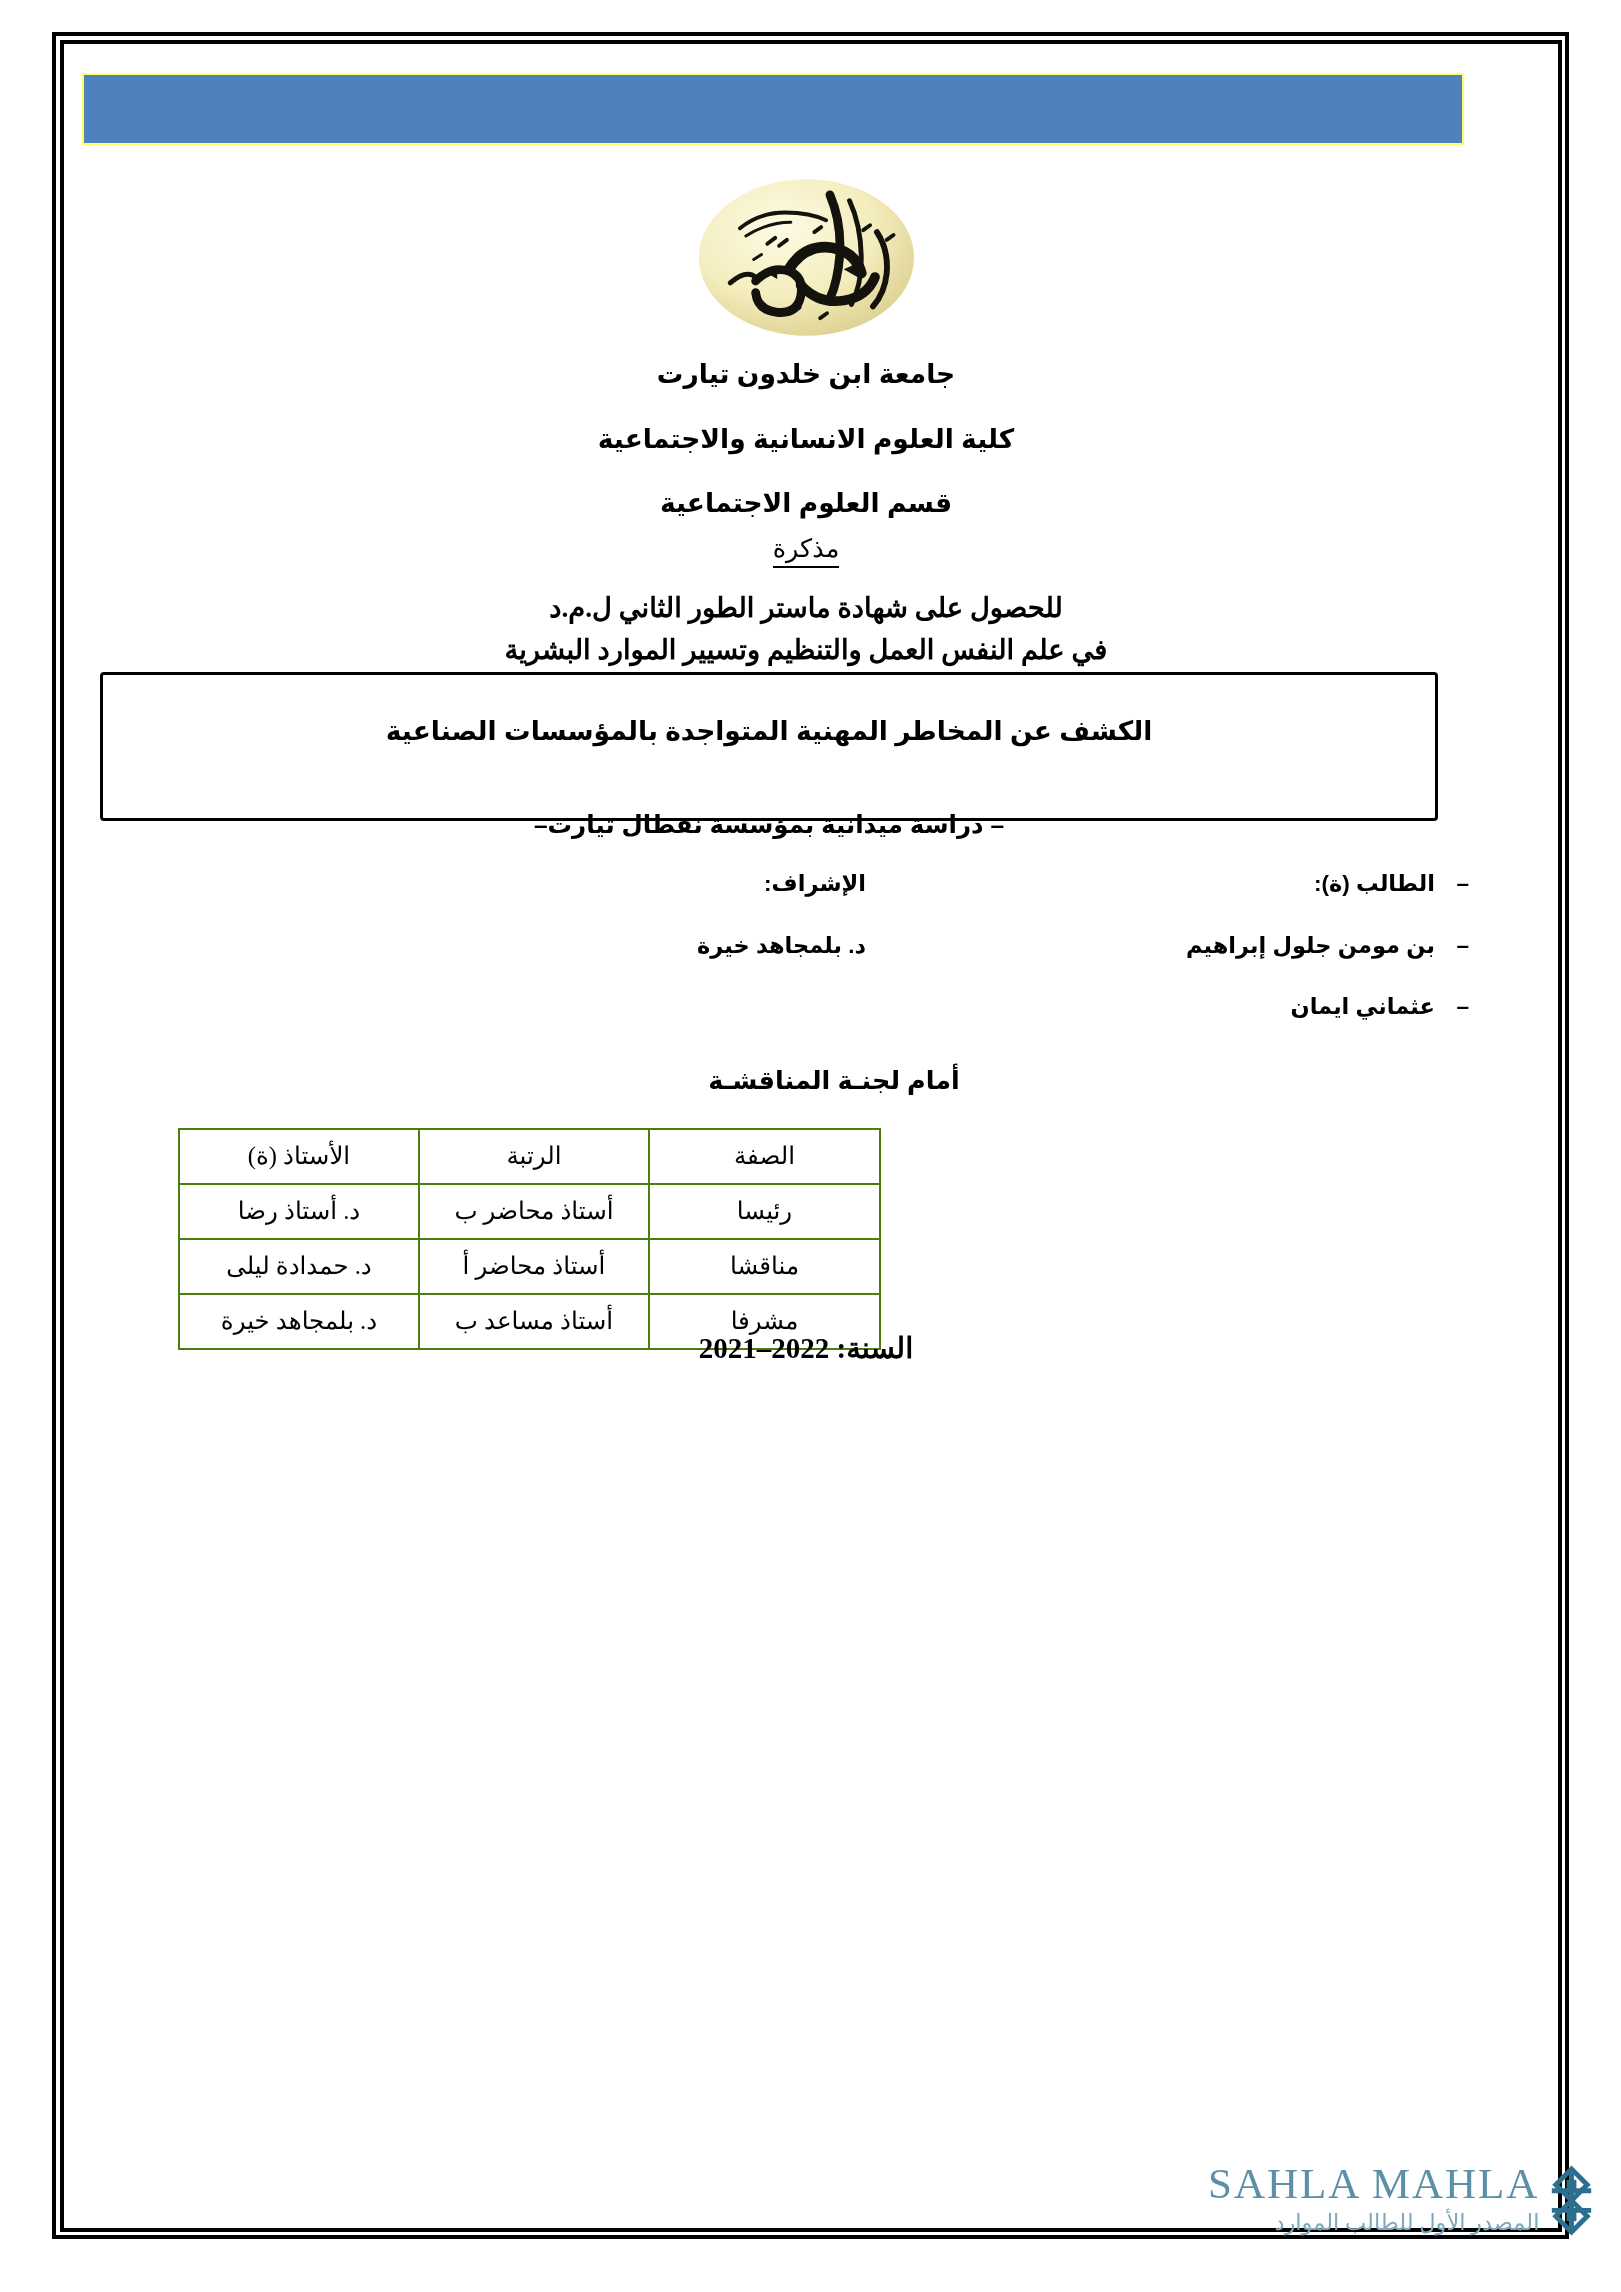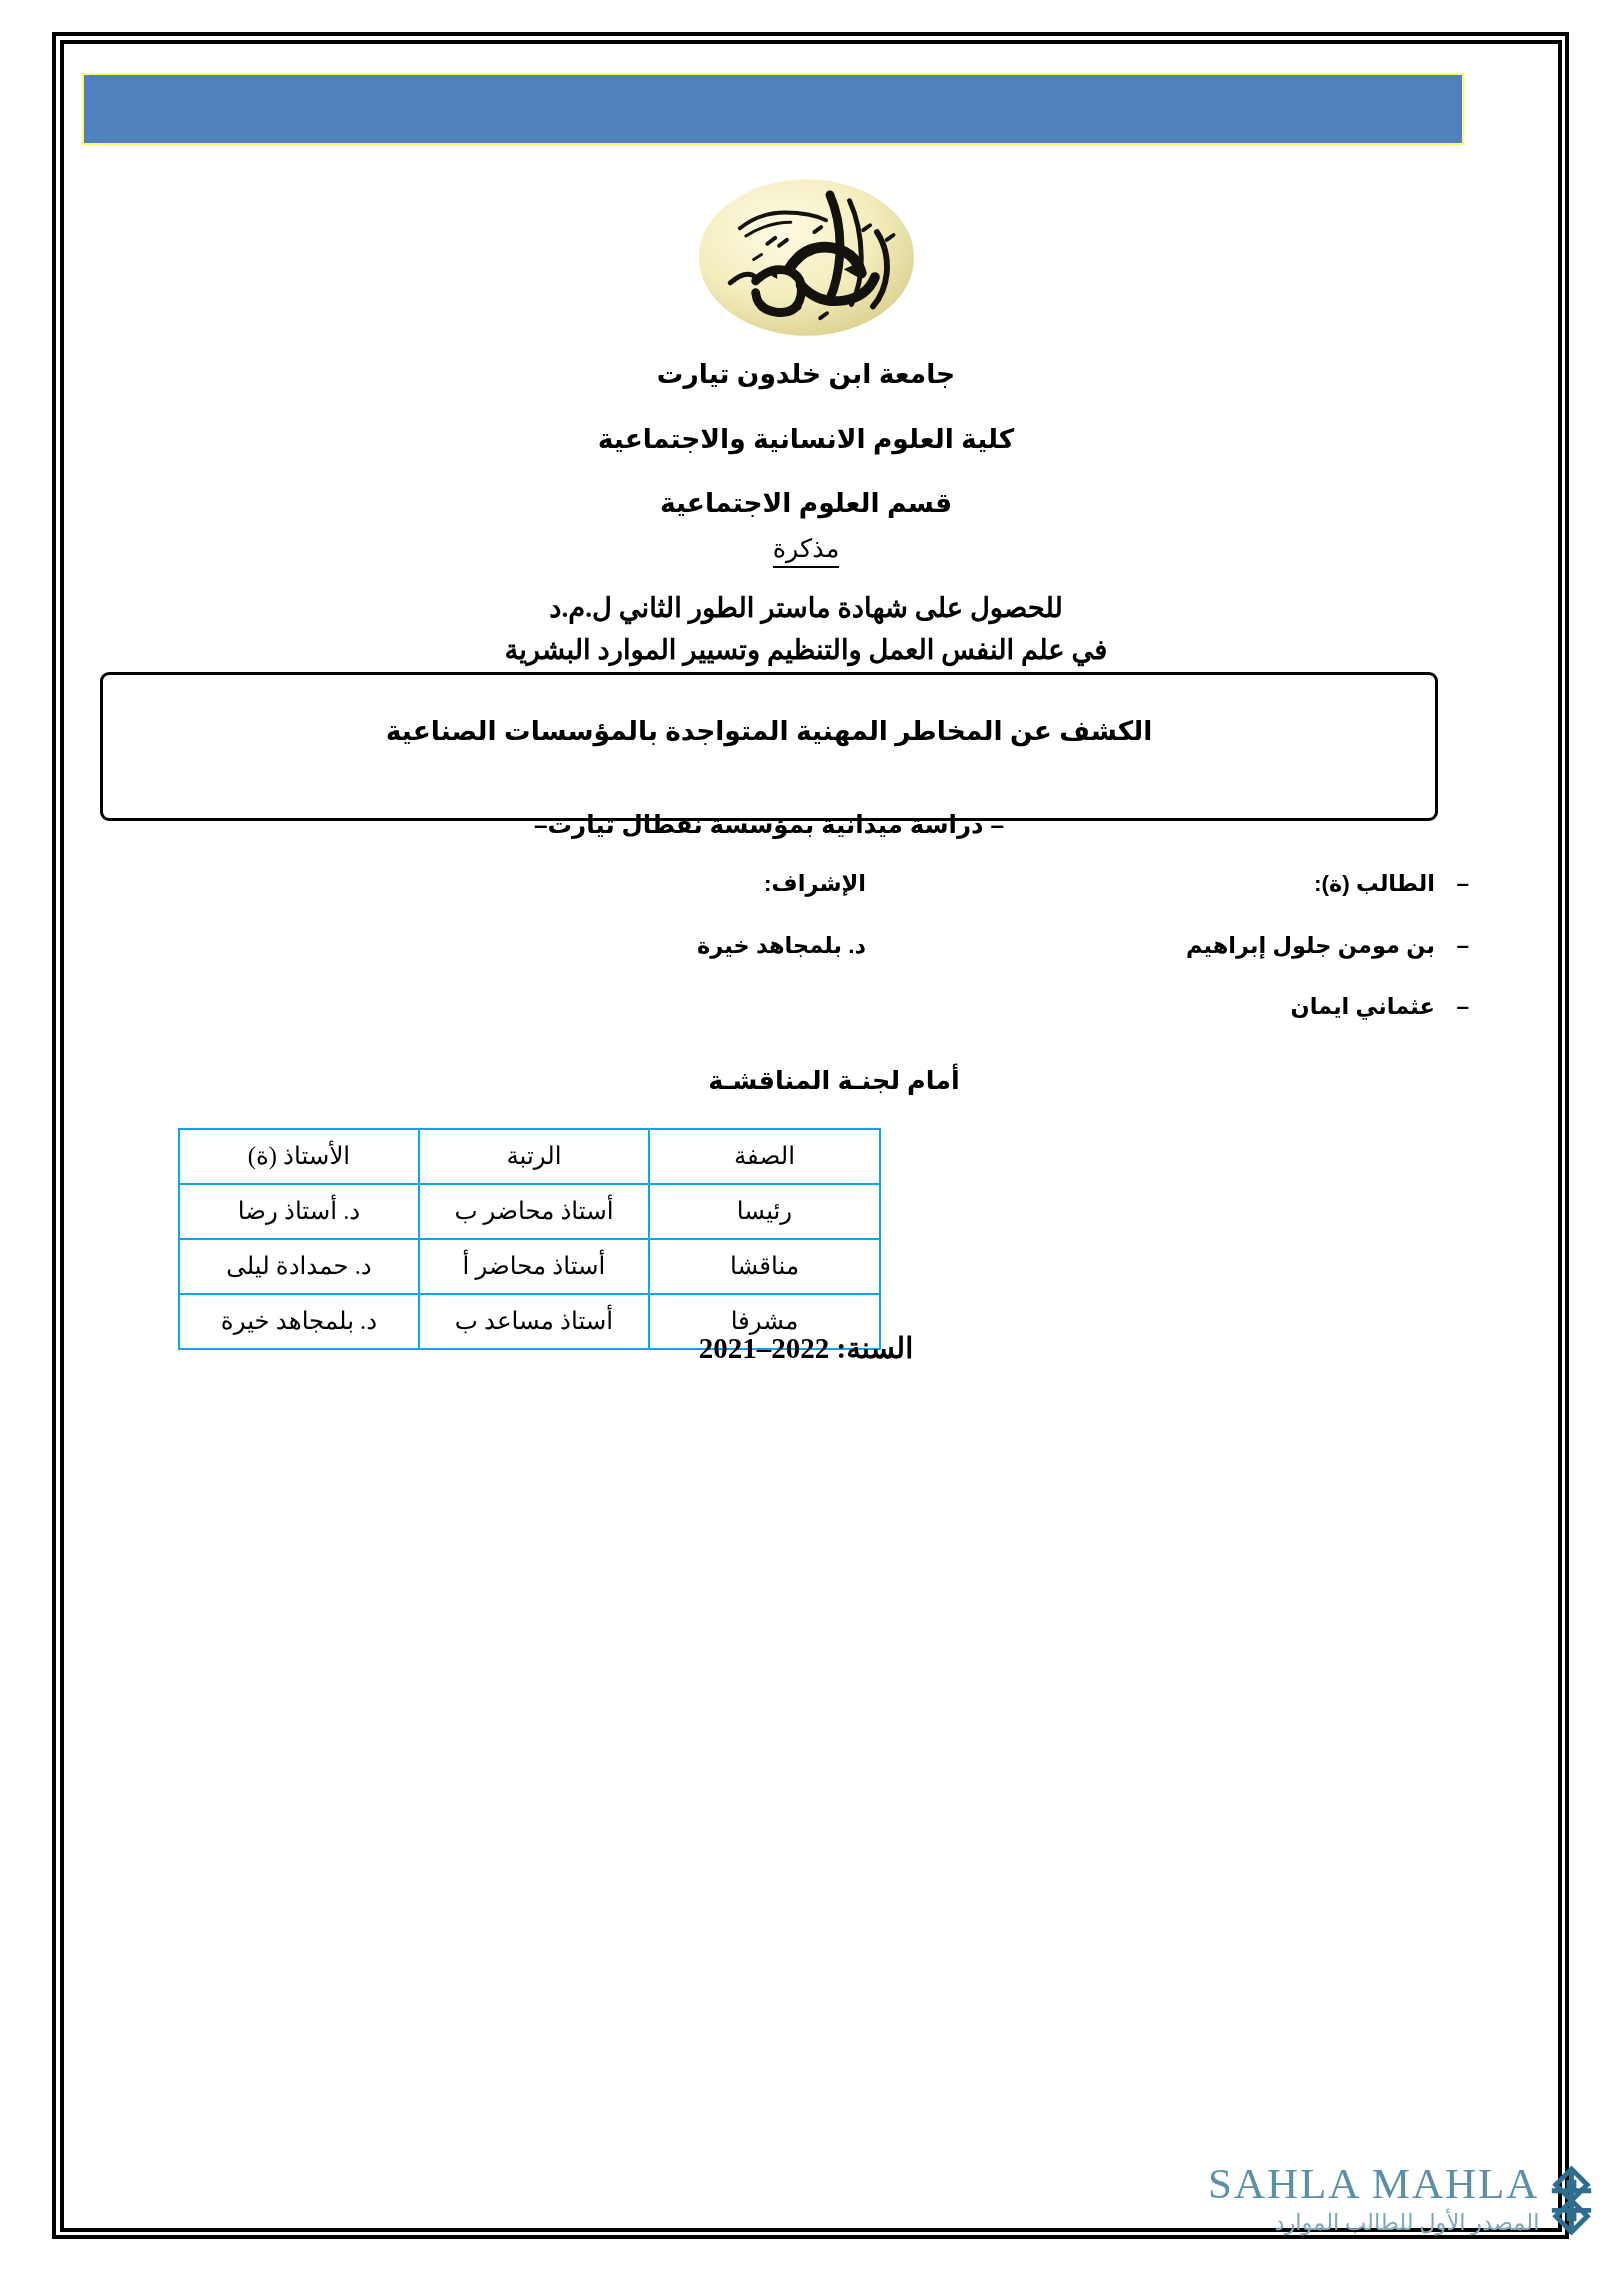--- a/index.html
+++ b/index.html
@@ -114,21 +114,21 @@
   }
 
   
   #title-box {
     position: absolute;
     left: 40px;
     top: 627px;
     width: 1338px;
     height: 149px;
     border: 3.9px solid #000000;
-    border-radius: 9px;
+    border-radius: 4px;
     box-sizing: border-box;
     text-align: center;
   }
   .title-main {
     font-family: "Liberation Sans", "DejaVu Sans", sans-serif;
     font-weight: bold;
     font-size: 26.5px;
     line-height: 1;
     margin-top: 43px;
   }
@@ -182,21 +182,21 @@
   
   #jury-table {
     position: absolute;
     left: 118px;
     top: 1083px;
     width: 702px;
     border-collapse: collapse;
     table-layout: fixed;
   }
   #jury-table td {
-    border: 2px solid #0ea5e9;
+    border: 2px solid #4d7c0f;
     height: 53px;
     text-align: center;
     vertical-align: middle;
     font-family: "Liberation Serif", "DejaVu Serif", serif;
     font-size: 24.5px;
     line-height: 1.1;
     padding: 0 5.9px;
   }
   #jury-table tr.header-row td {
     font-family: "Liberation Serif", "DejaVu Serif", serif;

